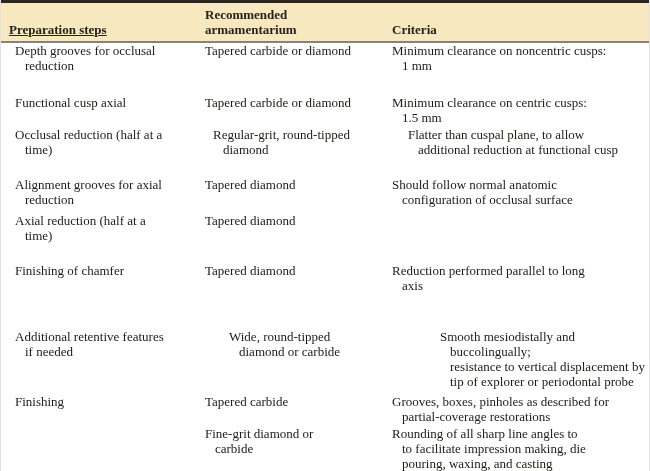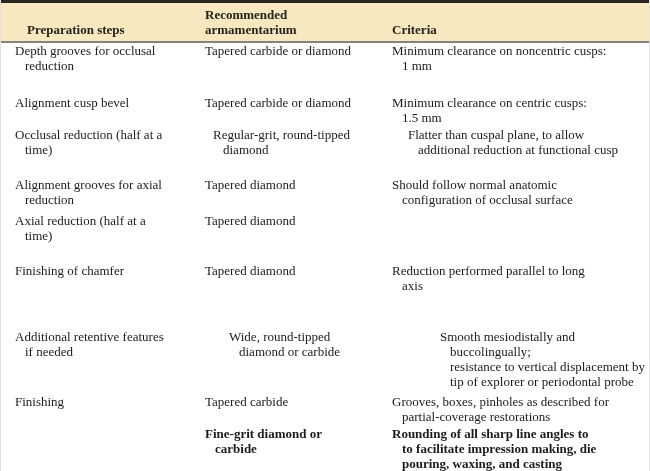--- a/index.html
+++ b/index.html
@@ -30,21 +30,21 @@
     border-bottom: 2px solid #85847c;
     box-sizing: border-box;
   }
   .h {
     font-weight: bold;
     font-size: 13px;
     line-height: 15px;
     white-space: pre-line;
     color: #27231d;
   }
-  .h1 { padding-left: 26px; }
+  .h1 { padding-left: 8px; text-decoration: underline; }
   .tbody { }
   .row {
     display: grid;
     grid-template-columns: 204px 187px 1fr;
     font-size: 13px;
     line-height: 15px;
   }
   .cell {
     white-space: pre-line;
     padding-left: 10px;
@@ -53,21 +53,21 @@
   .c1 { padding-left: 24px; text-indent: -10px; }
   .c3 { padding-right: 4px; }
   .r1 { margin-bottom: 22px; }
   .r2 { margin-bottom: 2px; }
   .r3 { margin-bottom: 20px; gap: 8px; }
   .r4 { margin-bottom: 6px; }
   .r5 { margin-bottom: 20px; }
   .r6 { margin-bottom: 36px; }
   .r7 { margin-bottom: 5px; gap: 24px; }
   .r8 { margin-bottom: 2px; }
-  .r9 { margin-bottom: 0; font-weight: bold; }
+  .r9 { margin-bottom: 0; }
   .bottom-rule {
     height: 3px;
     background: #3c3c3c;
     margin-top: 2px;
   }
 </style>
 </head>
 <body>
 
 <div class="page">
@@ -85,21 +85,21 @@
 
     <div class="row r1">
       <div class="cell c1">Depth grooves for occlusal
 reduction</div>
       <div class="cell c2">Tapered carbide or diamond</div>
       <div class="cell c3">Minimum clearance on noncentric cusps:
 1 mm</div>
     </div>
 
     <div class="row r2">
-      <div class="cell c1">Alignment cusp bevel</div>
+      <div class="cell c1">Functional cusp axial</div>
       <div class="cell c2">Tapered carbide or diamond</div>
       <div class="cell c3">Minimum clearance on centric cusps:
 1.5 mm</div>
     </div>
 
     <div class="row r3">
       <div class="cell c1">Occlusal reduction (half at a
 time)</div>
       <div class="cell c2">Regular-grit, round-tipped
 diamond</div>

